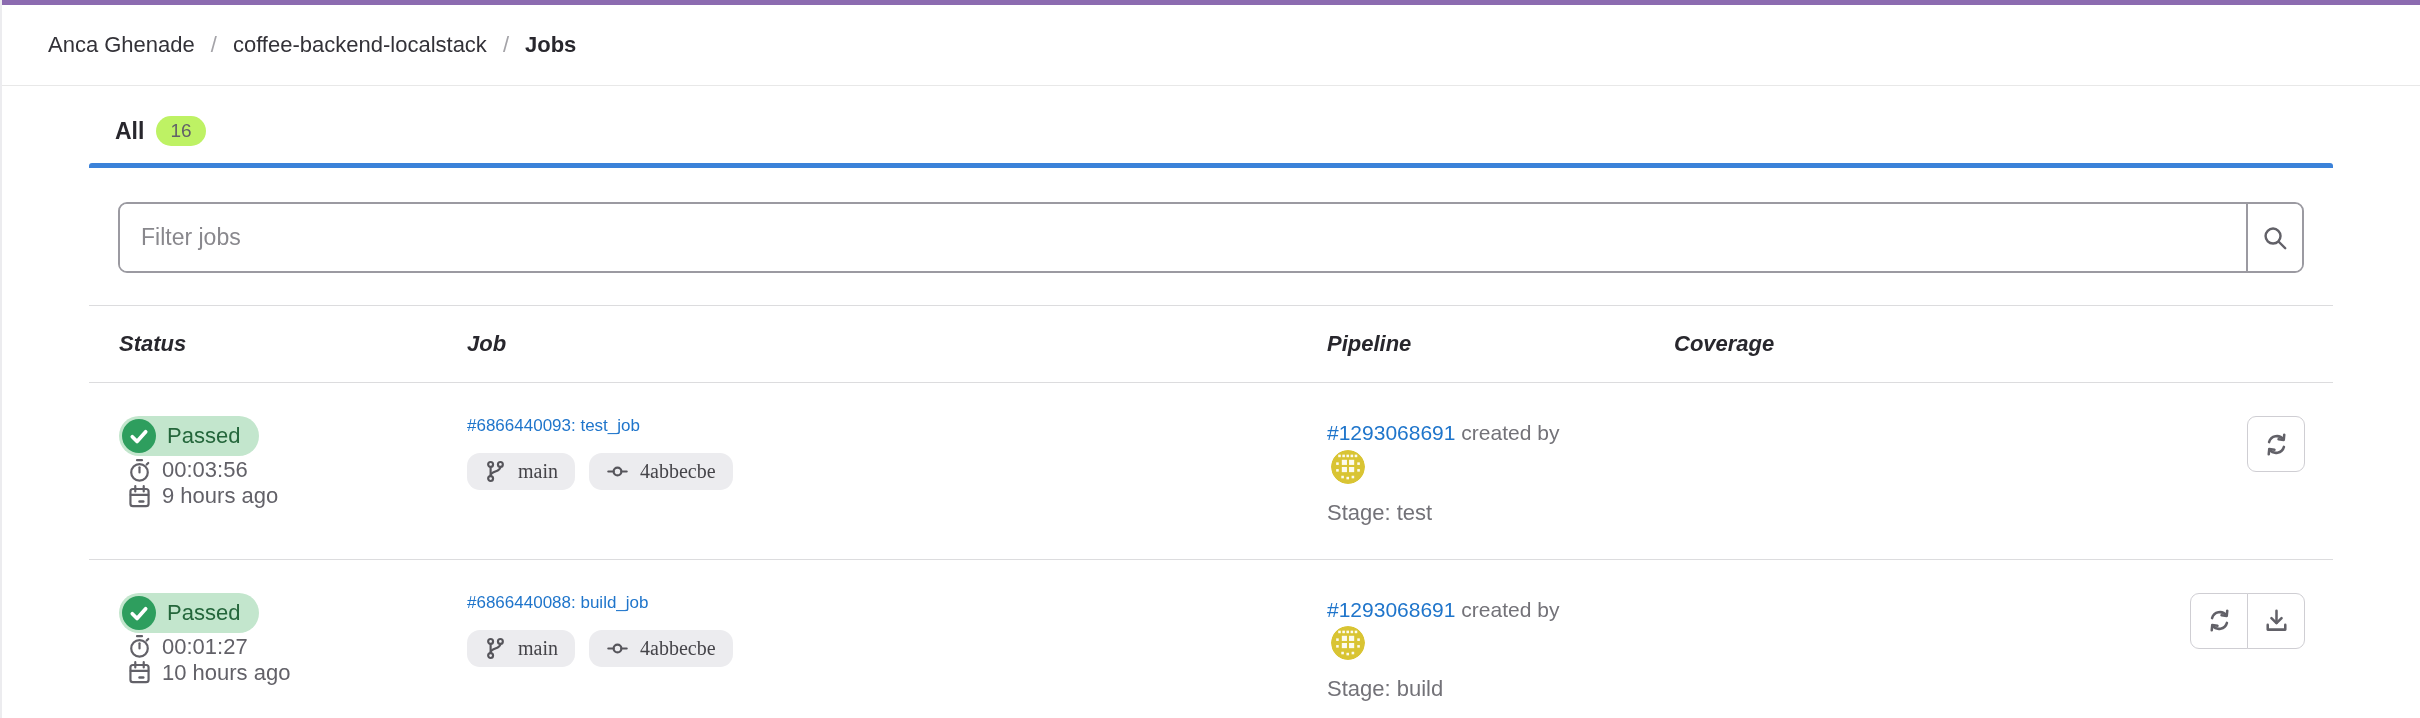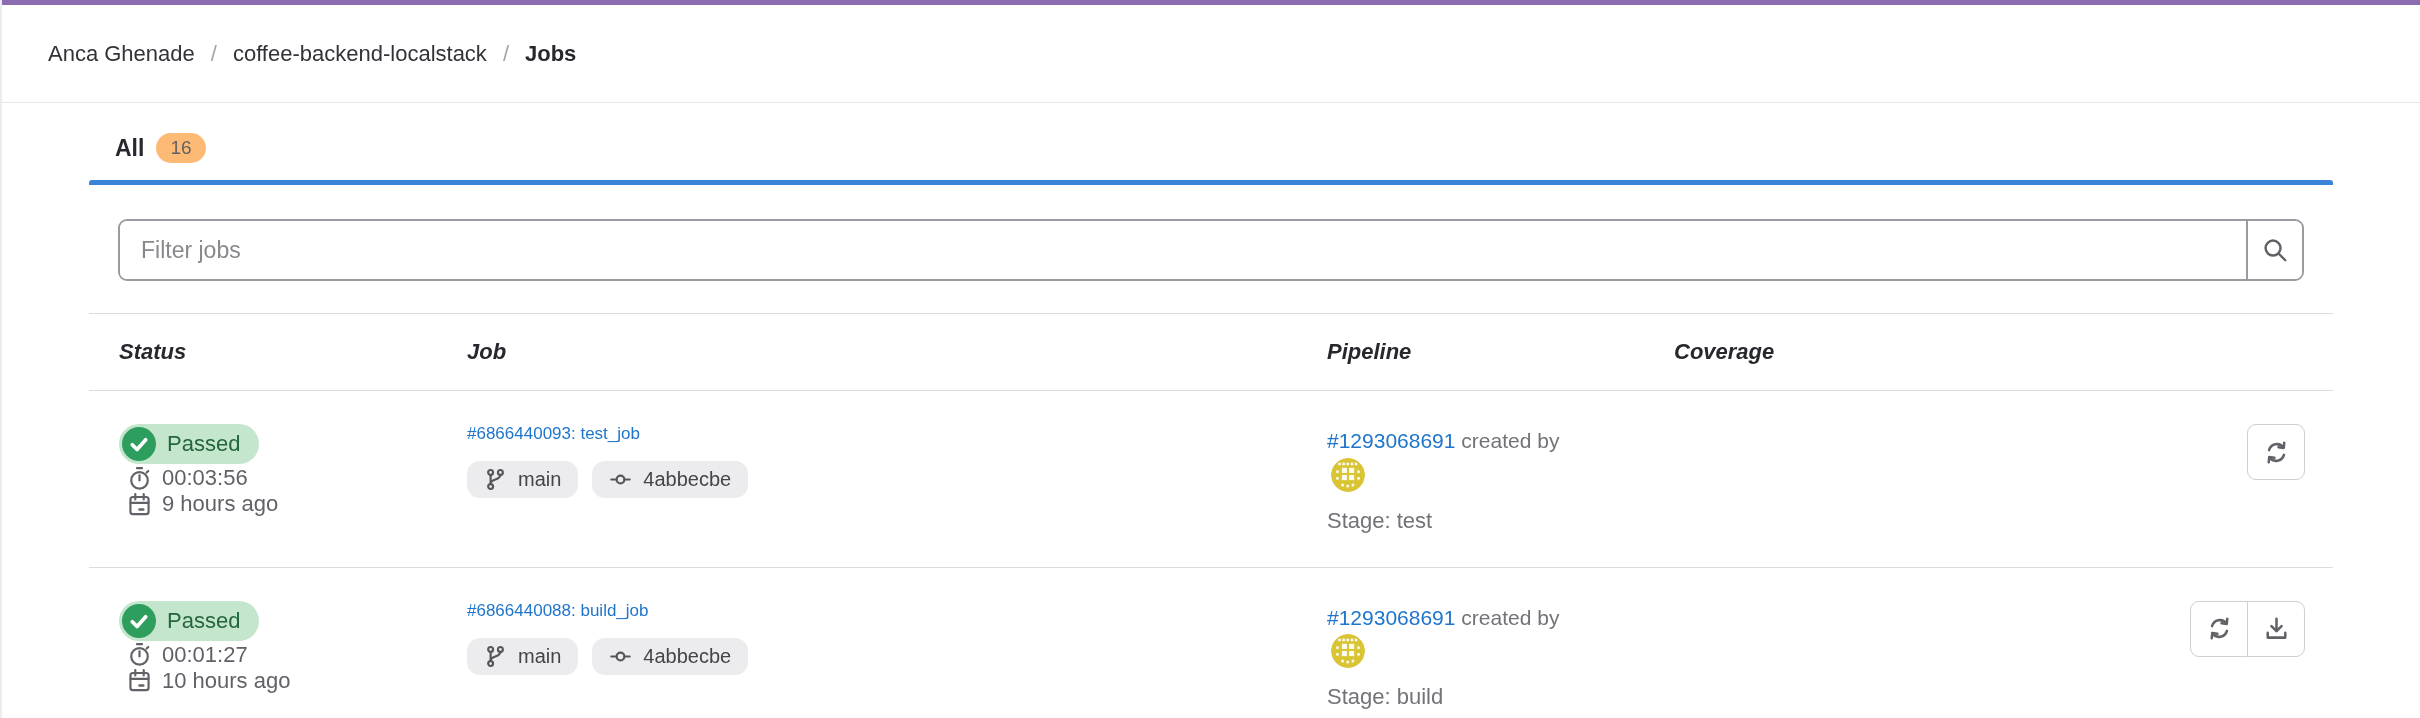--- a/index.html
+++ b/index.html
@@ -9,21 +9,21 @@
     background: #ffffff;
     color: #333238;
     border-left: 2px solid #ececef;
   }
 
   
   .accent-bar { height: 5px; width: 100%; background: #8c6bb0; }
 
   
   .breadcrumb-bar {
-    height: 98px;
+    height: 81px;
     display: flex;
     align-items: center;
     padding-left: 46px;
     border-bottom: 1px solid #e8e8e8;
   }
   .breadcrumb { display: flex; align-items: center; gap: 16px; font-size: 22px; }
   .crumb-link { color: #333238; text-decoration: none; cursor: pointer; }
   .crumb-sep { color: #a4a3a8; font-size: 22px; }
   .crumb-current { color: #28272d; font-weight: 700; }
 
@@ -37,31 +37,31 @@
     padding: 16px 26px 20px;
     font-size: 23px; color: #333238;
     position: relative; cursor: pointer;
   }
   .tab.active { font-weight: 700; color: #28272d; }
   .tab.active::after {
     content: ""; position: absolute; left: 0; right: 0; bottom: -2px;
     height: 5px; background: #3b82d9; border-radius: 3px 3px 0 0;
   }
   .count-badge {
-    background: #fdba74; color: #626168;
+    background: #bef264; color: #626168;
     font-size: 19px; font-weight: 400;
     border-radius: 999px; padding: 4px 14px;
   }
 
   
   .filter-row { margin: 34px 29px 0; }
   .input-group {
     display: flex; align-items: stretch;
     border: 2px solid #9b9aa1; border-radius: 9px;
-    background: #fff; height: 62px; overflow: hidden;
+    background: #fff; height: 71px; overflow: hidden;
   }
   .filter-input {
     flex: 1; border: none; outline: none;
     font-family: "Liberation Sans", sans-serif;
     font-size: 23px; color: #333238; padding: 0 21px;
   }
   .filter-input::placeholder { color: #89888d; }
   .search-btn {
     width: 56px; background: #fff; border: none;
     border-left: 2px solid #9b9aa1;
@@ -95,21 +95,21 @@
   }
   .meta-duration { margin-left: 8px; }
   .meta-age { margin-left: 8px; align-items: center; }
 
   
   .job-link { color: #1f75cb; font-size: 17px; text-decoration: none; cursor: pointer; display: inline-block; }
   .ref-row { display: flex; gap: 14px; margin-top: 17px; }
   .ref-pill {
     display: inline-flex; align-items: center; gap: 11px;
     background: #ececef; color: #454449;
-    font-family: Liberation Sans, sans-serif;
+    font-family: Liberation Serif, serif;
     font-size: 20px; padding: 7px 17px; border-radius: 13px;
     cursor: pointer;
   }
 
   
   .pipeline-info { max-width: 265px; font-size: 21px; color: #737278; line-height: 1.6; }
   .pipeline-link { color: #1f75cb; text-decoration: none; cursor: pointer; }
   .avatar { vertical-align: -9px; margin-left: 4px; border-radius: 50%; cursor: pointer; }
   .stage-line { margin-top: 16px; font-size: 22px; color: #737278; }
 

